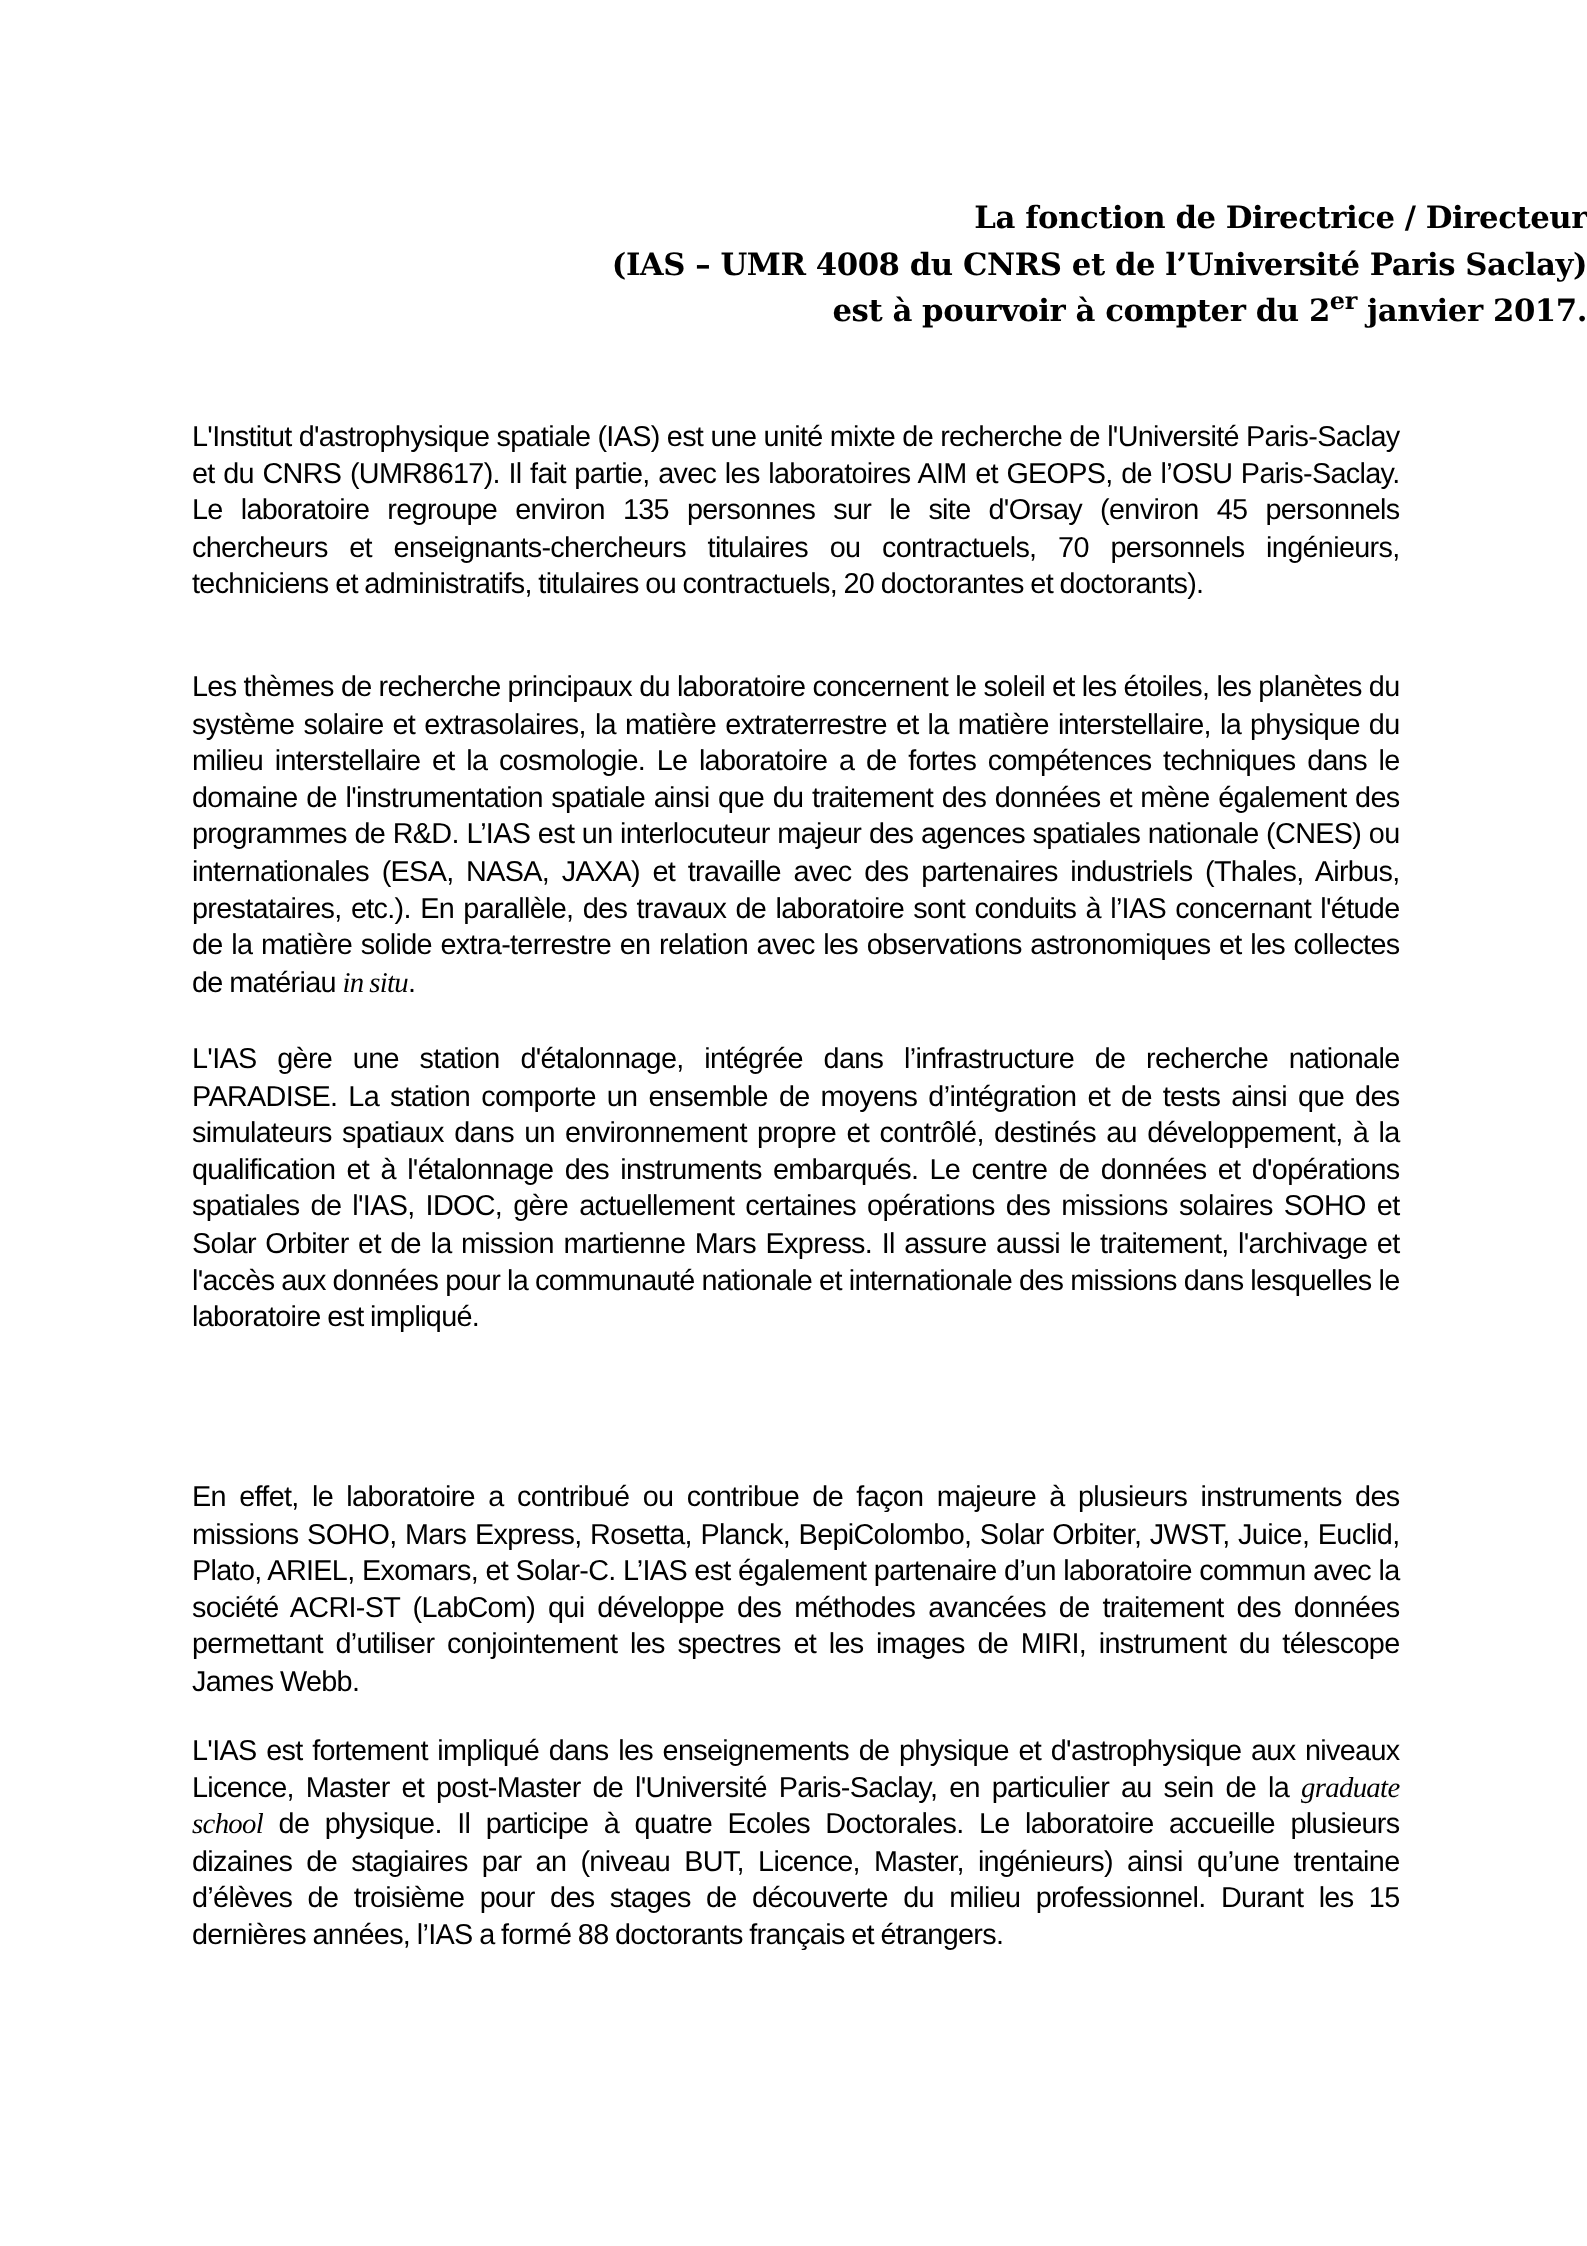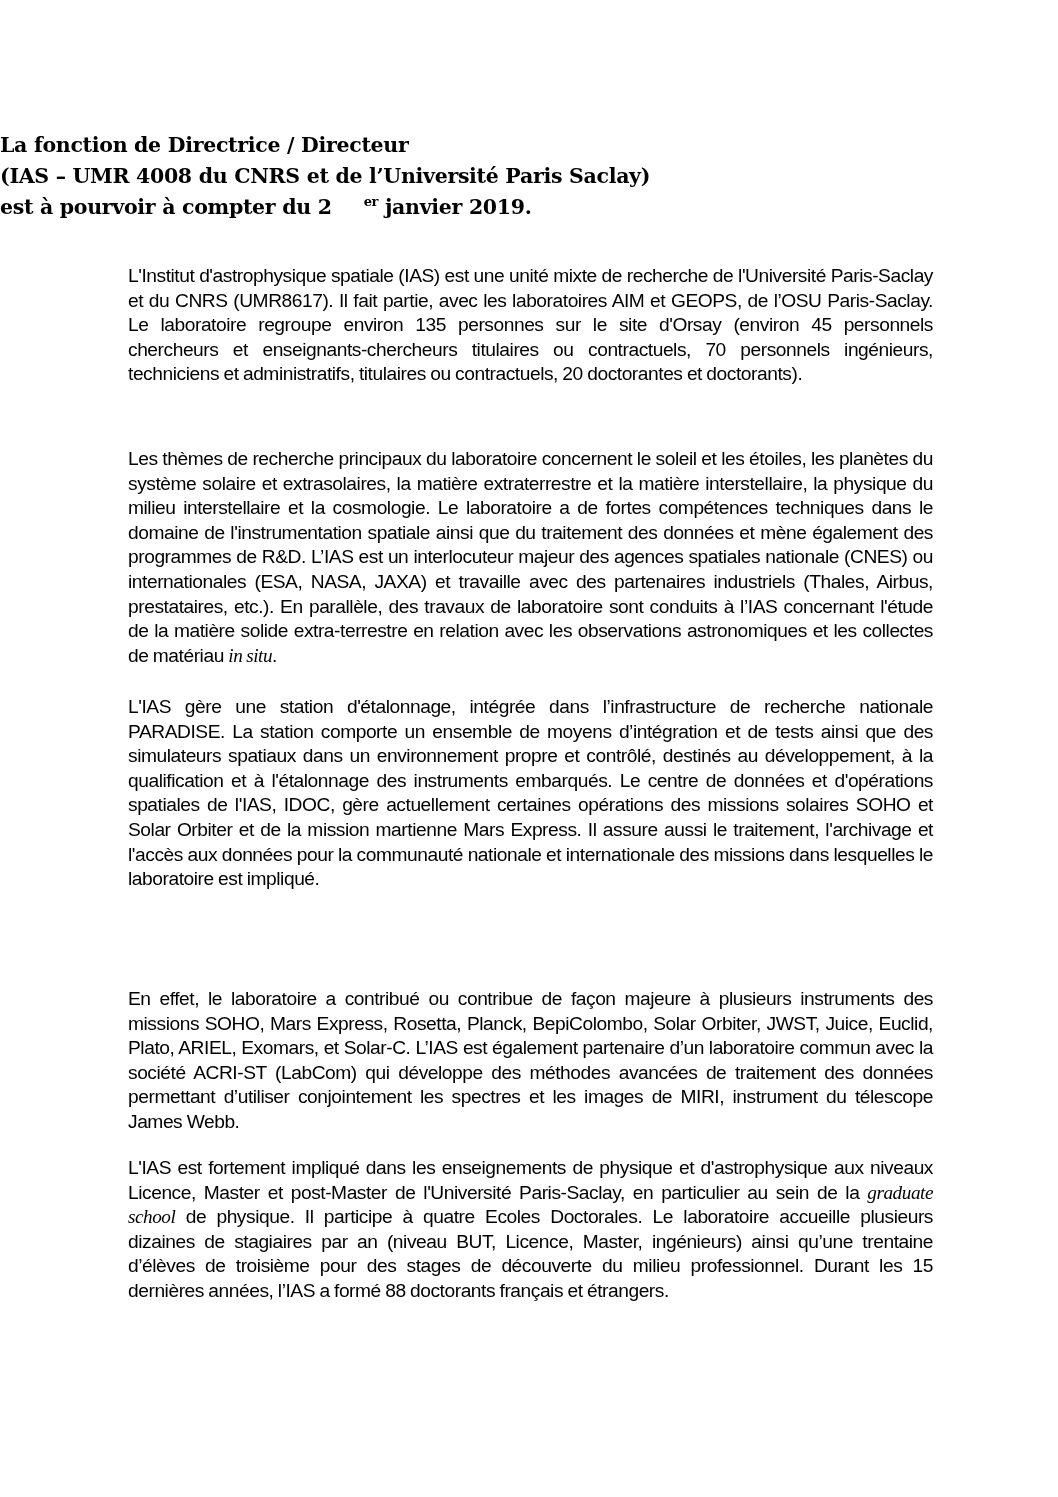--- a/index.html
+++ b/index.html
@@ -20,72 +20,71 @@
       top: 0;
       width: 1058px;
       height: 1497px;
       background: #ffffff;
     }
     .title-block {
       position: absolute;
       left: 0;
       top: 130px;
       width: 1058px;
-      text-align: left;
+      text-align: right;
       font-family: "DejaVu Serif", "Liberation Serif", serif;
       font-weight: bold;
       font-size: 20.5px;
       line-height: 31px;
       letter-spacing: -0.3px;
     }
     .title-line {
       display: block;
       white-space: nowrap;
     }
     .title-line sup {
-      font-size: 13px;
+      font-size: 16px;
       vertical-align: 8px;
       line-height: 0;
       font-weight: bold;
-      margin-left: 32px;
     }
     .body-block {
       position: absolute;
       left: 128px;
       top: 264px;
       width: 805px;
       font-family: "Liberation Sans", sans-serif;
       font-size: 19.2px;
       line-height: 24.6px;
       text-align: justify;
       letter-spacing: -0.45px;
       word-spacing: -0.5px;
     }
     .para {
       margin: 0 0 24.6px 0;
     }
     .para em {
       font-style: italic;
       font-family: Liberation Serif, serif;
     }
-    #p1 { position: absolute; top: 0; width: 805px; }
+    #p1 { position: absolute; top: 16px; width: 805px; }
     #p2 { position: absolute; top: 183px; width: 805px; }
     #p3 { position: absolute; top: 431px; width: 805px; }
     #p4 { position: absolute; top: 723px; width: 805px; }
     #p5 { position: absolute; top: 892px; width: 805px; }
   </style>
 </head>
 <body>
 
 <div class="page">
 
   <div class="title-block">
     <span class="title-line">La fonction de Directrice / Directeur</span>
     <span class="title-line">(IAS – UMR 4008 du CNRS et de l’Université Paris Saclay)</span>
-    <span class="title-line"><span>est à pourvoir à compter du 2</span><sup>er</sup><span> janvier 2019.</span></span>
+    <span class="title-line"><span>est à pourvoir à compter du 2</span><sup>er</sup><span> janvier 2017.</span></span>
   </div>
 
   <div class="body-block">
     <p class="para" id="p1">L'Institut d'astrophysique spatiale (IAS) est une unité mixte de recherche de l'Université Paris-Saclay et du CNRS (UMR8617). Il fait partie, avec les laboratoires AIM et GEOPS, de l’OSU Paris-Saclay. Le laboratoire regroupe environ 135 personnes sur le site d'Orsay (environ 45 personnels chercheurs et enseignants-chercheurs titulaires ou contractuels, 70 personnels ingénieurs, techniciens et administratifs, titulaires ou contractuels, 20 doctorantes et doctorants).</p>
 
     <p class="para" id="p2"><span>Les thèmes de recherche principaux du laboratoire concernent le soleil et les étoiles, les planètes du système solaire et extrasolaires, la matière extraterrestre et la matière interstellaire, la physique du milieu interstellaire et la cosmologie. Le laboratoire a de fortes compétences techniques dans le domaine de l'instrumentation spatiale ainsi que du traitement des données et mène également des programmes de R&amp;D. L’IAS est un interlocuteur majeur des agences spatiales nationale (CNES) ou internationales (ESA, NASA, JAXA) et travaille avec des partenaires industriels (Thales, Airbus, prestataires, etc.). En parallèle, des travaux de laboratoire sont conduits à l’IAS concernant l'étude de la matière solide extra-terrestre en relation avec les observations astronomiques et les collectes de matériau </span><em>in situ</em><span>.</span></p>
 
     <p class="para" id="p3">L'IAS gère une station d'étalonnage, intégrée dans l’infrastructure de recherche nationale PARADISE. La station comporte un ensemble de moyens d’intégration et de tests ainsi que des simulateurs spatiaux dans un environnement propre et contrôlé, destinés au développement, à la qualification et à l'étalonnage des instruments embarqués. Le centre de données et d'opérations spatiales de l'IAS, IDOC, gère actuellement certaines opérations des missions solaires SOHO et Solar Orbiter et de la mission martienne Mars Express. Il assure aussi le traitement, l'archivage et l'accès aux données pour la communauté nationale et internationale des missions dans lesquelles le laboratoire est impliqué.</p>
 
     <p class="para" id="p4">En effet, le laboratoire a contribué ou contribue de façon majeure à plusieurs instruments des missions SOHO, Mars Express, Rosetta, Planck, BepiColombo, Solar Orbiter, JWST, Juice, Euclid, Plato, ARIEL, Exomars, et Solar-C. L’IAS est également partenaire d’un laboratoire commun avec la société ACRI-ST (LabCom) qui développe des méthodes avancées de traitement des données permettant d’utiliser conjointement les spectres et les images de MIRI, instrument du télescope James Webb.</p>

